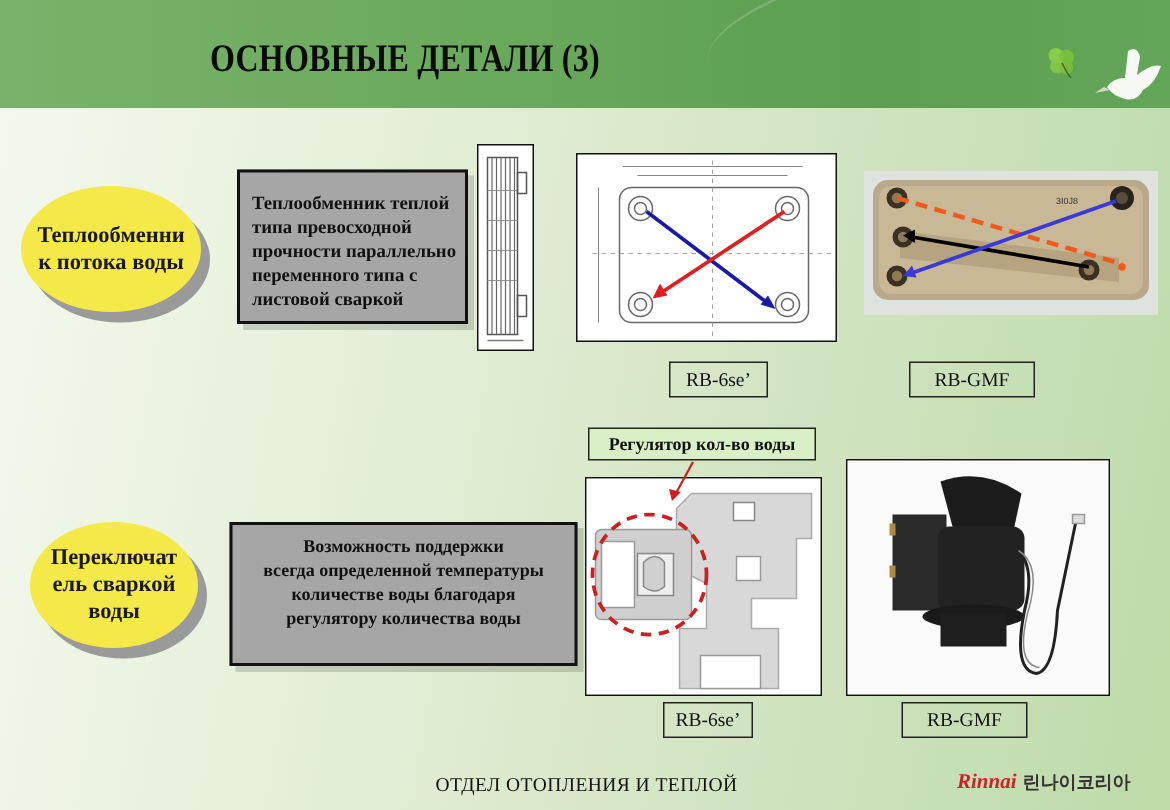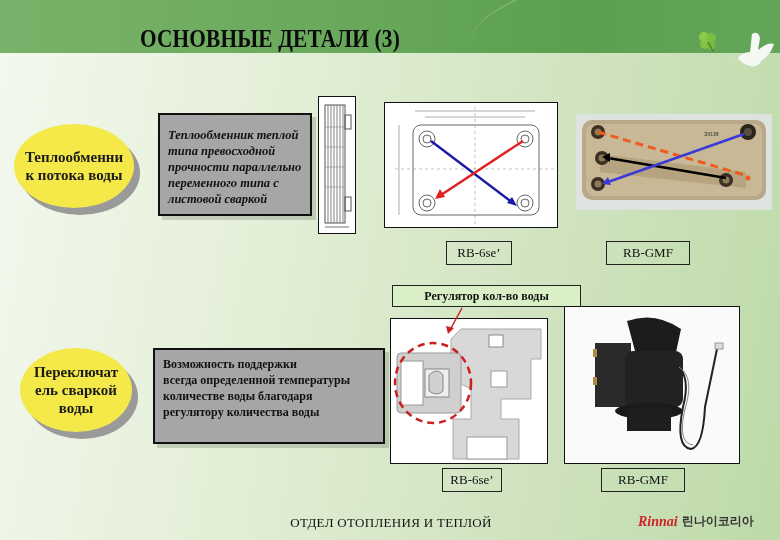--- a/index.html
+++ b/index.html
@@ -1,20 +1,20 @@
 <!DOCTYPE html>
 <html><head>
 <meta charset="utf-8">
 <style>
   html, body { margin:0; padding:0; }
   body { width:780px; height:540px; overflow:hidden; position:relative;
          font-family: "Liberation Serif", "DejaVu Serif", serif; }
   .slide { position:absolute; left:0; top:0; width:780px; height:540px;
            background: linear-gradient(100deg, #f4f8ee 0%, #e6f0da 30%, #cfe3bf 70%, #bddaa8 100%); overflow:hidden; }
-  .header { position:absolute; left:0; top:0; width:780px; height:53px;
+  .header { position:absolute; left:0; top:0; width:780px; height:72px;
             background: linear-gradient(90deg, #79b26a 0%, #6aaa5c 40%, #5c9f50 75%, #63a659 100%); }
   .header .swoosh { position:absolute; left:470px; top:-40px; width:420px; height:120px;
             border-radius:50%; border-top:3px solid rgba(255,255,255,0.18); transform:rotate(-6deg); }
   .title { position:absolute; left:140px; top:24px; font-size:26px; font-weight:bold;
            color:#0a0a0a; letter-spacing:0.2px; transform:scaleX(0.82); transform-origin:left; white-space:nowrap;
            font-family: "Liberation Serif", serif; }
   .clover { position:absolute; left:696px; top:30px; width:22px; height:22px; }
   .dove { position:absolute; left:728px; top:28px; width:46px; height:48px; }
   .ellipse { position:absolute; background:#f5e94a; border-radius:50%;
              box-shadow: 6px 7px 0 #9a9a9a; display:flex; align-items:center; justify-content:center;
@@ -55,21 +55,21 @@
     </svg>
   </div>
 
   <div class="ellipse" style="left:14px; top:124px; width:120px; height:84px;">
     <div>
       <div>Теплообменни</div>
       <div>к потока воды</div>
     </div>
   </div>
 
-  <div class="gray-box" style="left:158px; top:113px; width:154px; height:103px; padding-top:12px;font-style:italic;">
+  <div class="gray-box" style="left:158px; top:113px; width:154px; height:103px; padding-top:12px;">
     <div style="white-space:nowrap;">Теплообменник теплой</div>
     <div style="white-space:nowrap;">типа превосходной</div>
     <div style="white-space:nowrap;">прочности параллельно</div>
     <div style="white-space:nowrap;">переменного типа с</div>
     <div style="white-space:nowrap;">листовой сваркой</div>
   </div>
 
   <div class="img-frame" style="left:318px; top:96px; width:36px; height:136px;">
     <svg width="36" height="136" viewBox="0 0 36 136">
       <rect x="6" y="8" width="20" height="118" fill="none" stroke="#555" stroke-width="1"></rect>
@@ -138,31 +138,31 @@
       <line x1="150" y1="64" x2="32" y2="44" stroke="#000" stroke-width="2.5"></line>
       <polygon points="26,43 34,39 34,48" fill="#000"></polygon>
       <line x1="168" y1="20" x2="32" y2="68" stroke="#3a3ad8" stroke-width="2.5"></line>
       <polygon points="26,70 32,63 35,71" fill="#3a3ad8"></polygon>
     </svg>
   </div>
 
   <div class="label-box" style="left:446px; top:241px; width:66px; height:24px;">RB-6se’</div>
   <div class="label-box" style="left:606px; top:241px; width:84px; height:24px;">RB-GMF</div>
 
-  <div class="green-label" style="left:392px; top:285px; width:189px; height:22px;">Регулятор кол-во воды</div>
+  <div class="green-label" style="left:392px; top:285px; width:152px; height:22px;">Регулятор кол-во воды</div>
 
   <div class="ellipse" style="left:20px; top:348px; width:112px; height:84px;">
     <div>
       <div>Переключат</div>
       <div>ель сваркой</div>
       <div>воды</div>
     </div>
   </div>
 
-  <div class="gray-box" style="left:153px; top:348px; width:232px; height:96px; padding-top:6px; font-size:12px;">
+  <div class="gray-box" style="left:153px; top:348px; width:232px; height:96px; padding-top:6px; font-size:12px;text-align:center;">
     <div style="white-space:nowrap;">Возможность поддержки</div>
     <div style="white-space:nowrap;">всегда определенной температуры</div>
     <div style="white-space:nowrap;">количестве воды благодаря</div>
     <div style="white-space:nowrap;">регулятору количества воды</div>
   </div>
 
   <div class="img-frame" style="left:390px; top:318px; width:156px; height:144px;">
     <svg width="156" height="144" viewBox="0 0 156 144">
       <rect x="0" y="0" width="156" height="144" fill="#fff"></rect>
       <path d="M70 10 L150 10 L150 40 L140 40 L140 80 L110 80 L110 100 L128 100 L128 140 L62 140 L62 100 L80 100 L80 70 L60 60 L60 20 Z" fill="#d8d8d8" stroke="#aaa"></path>

